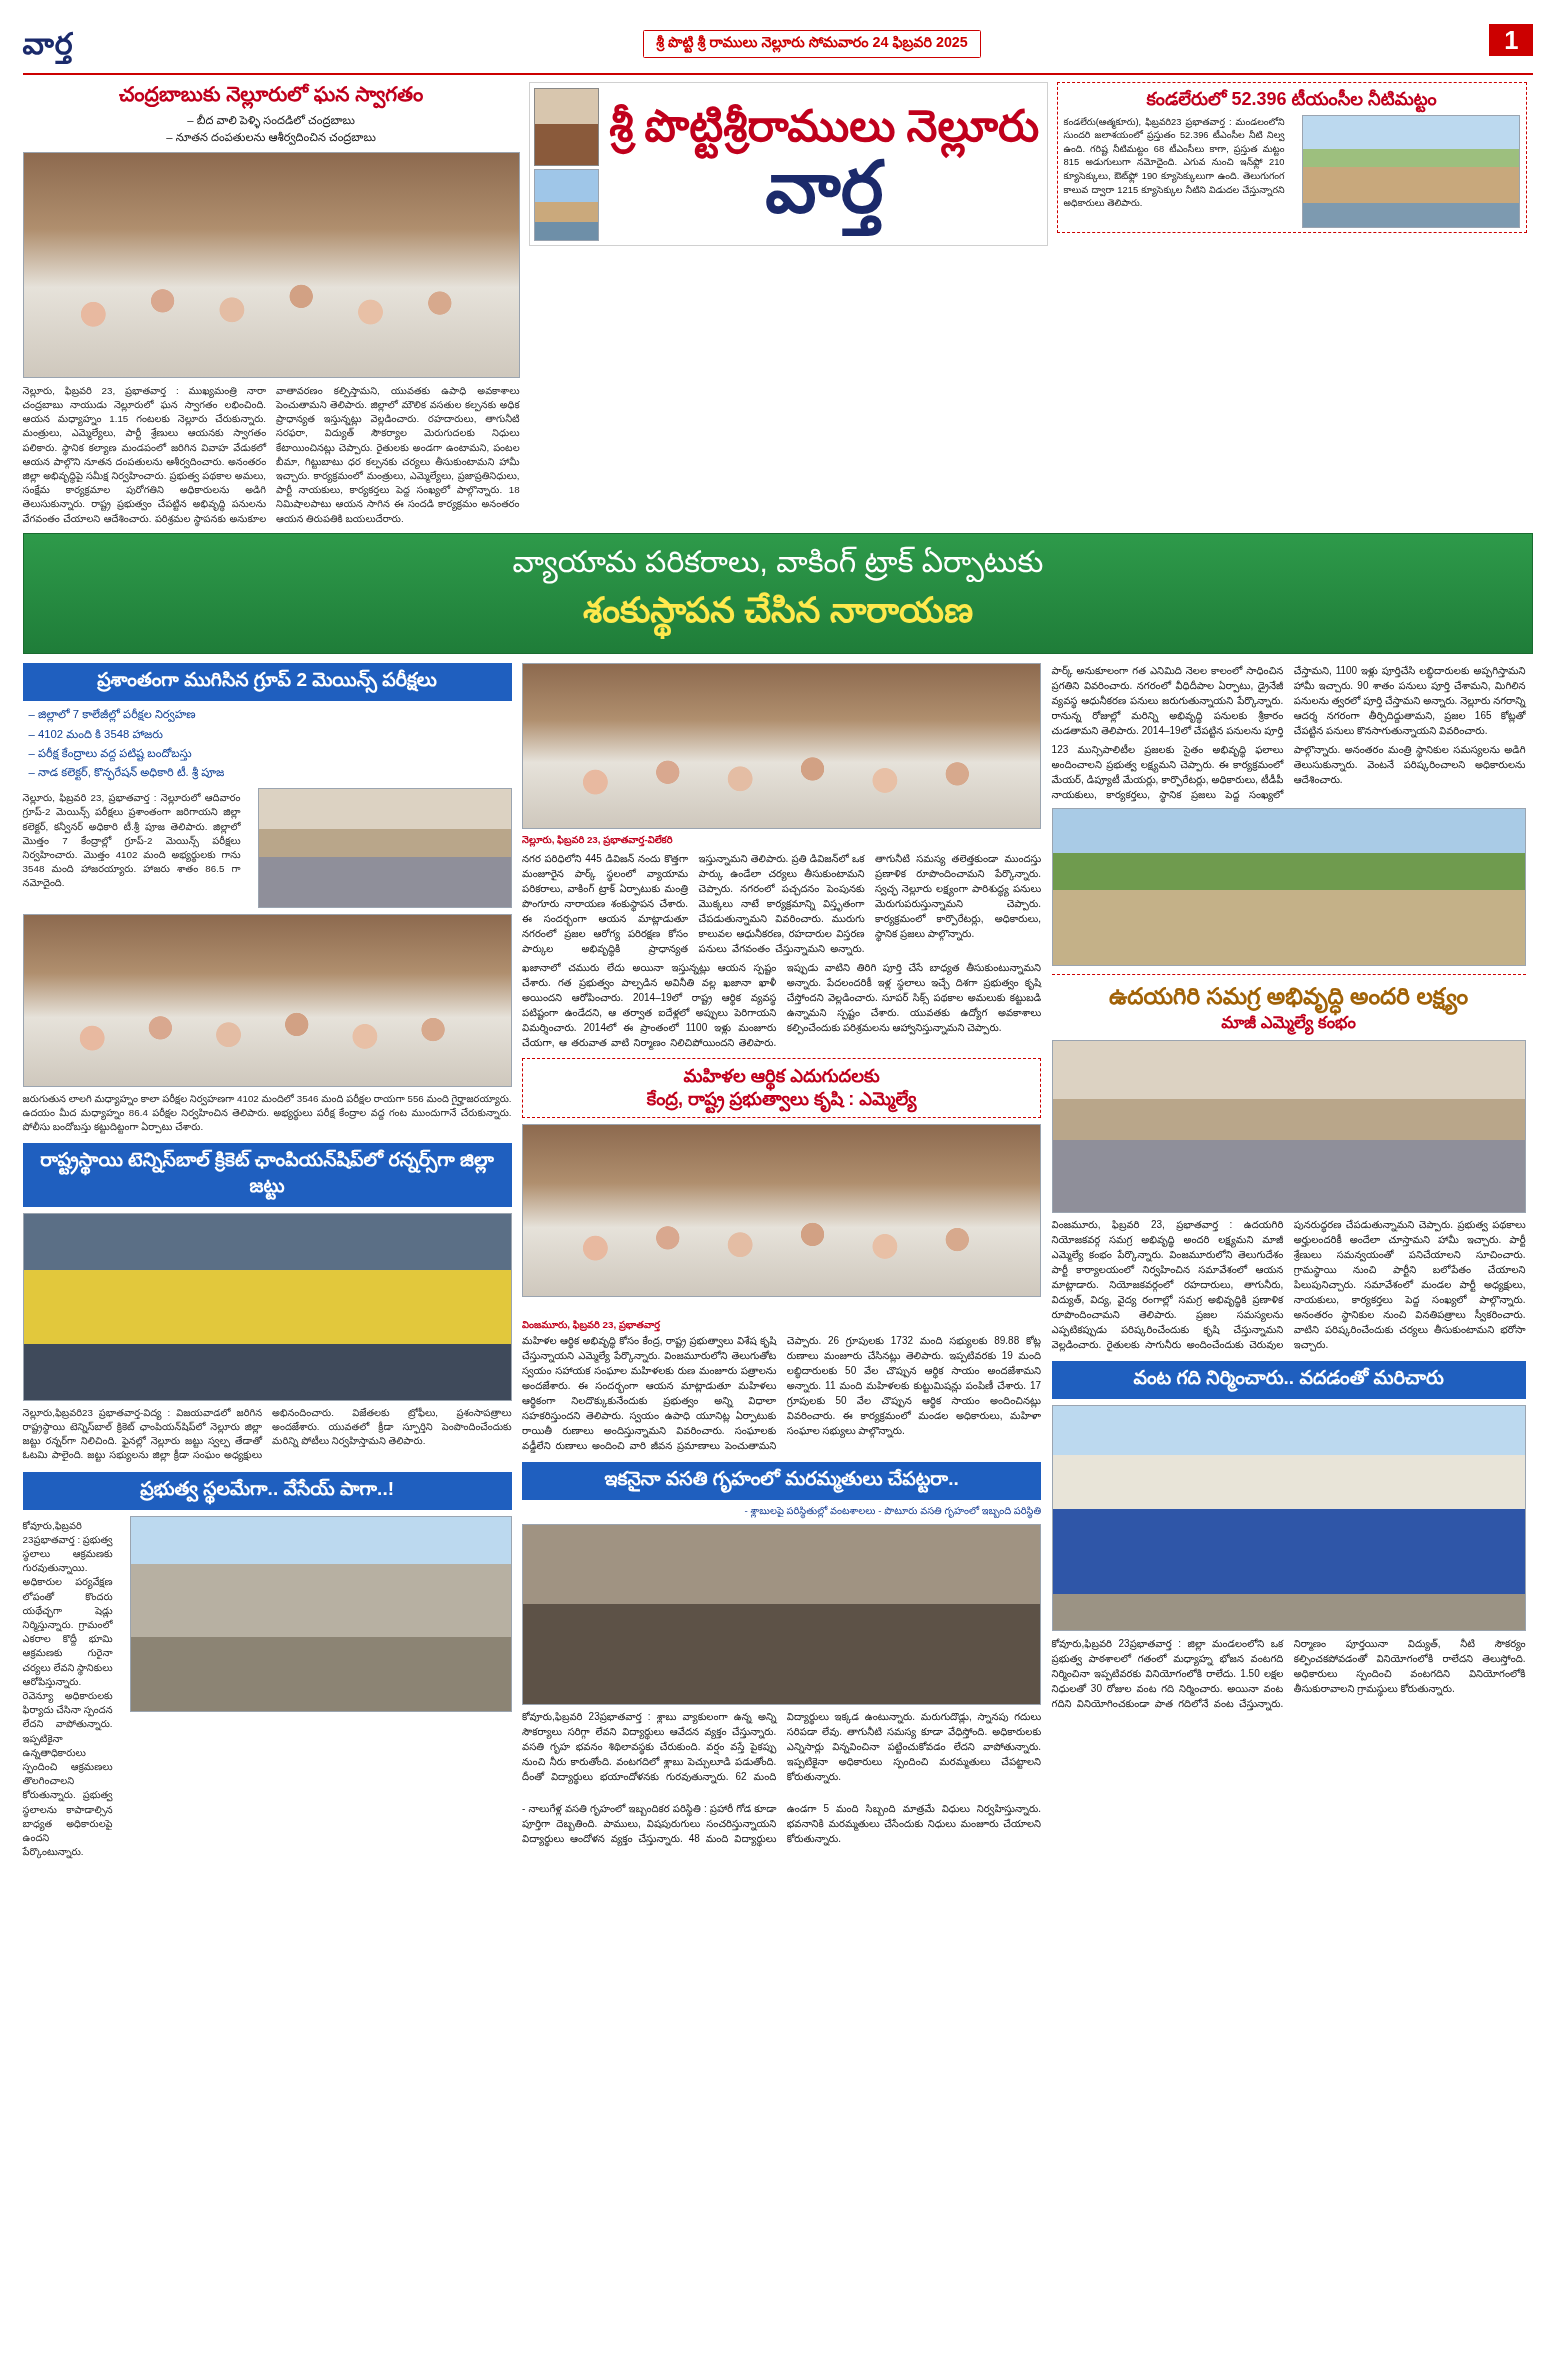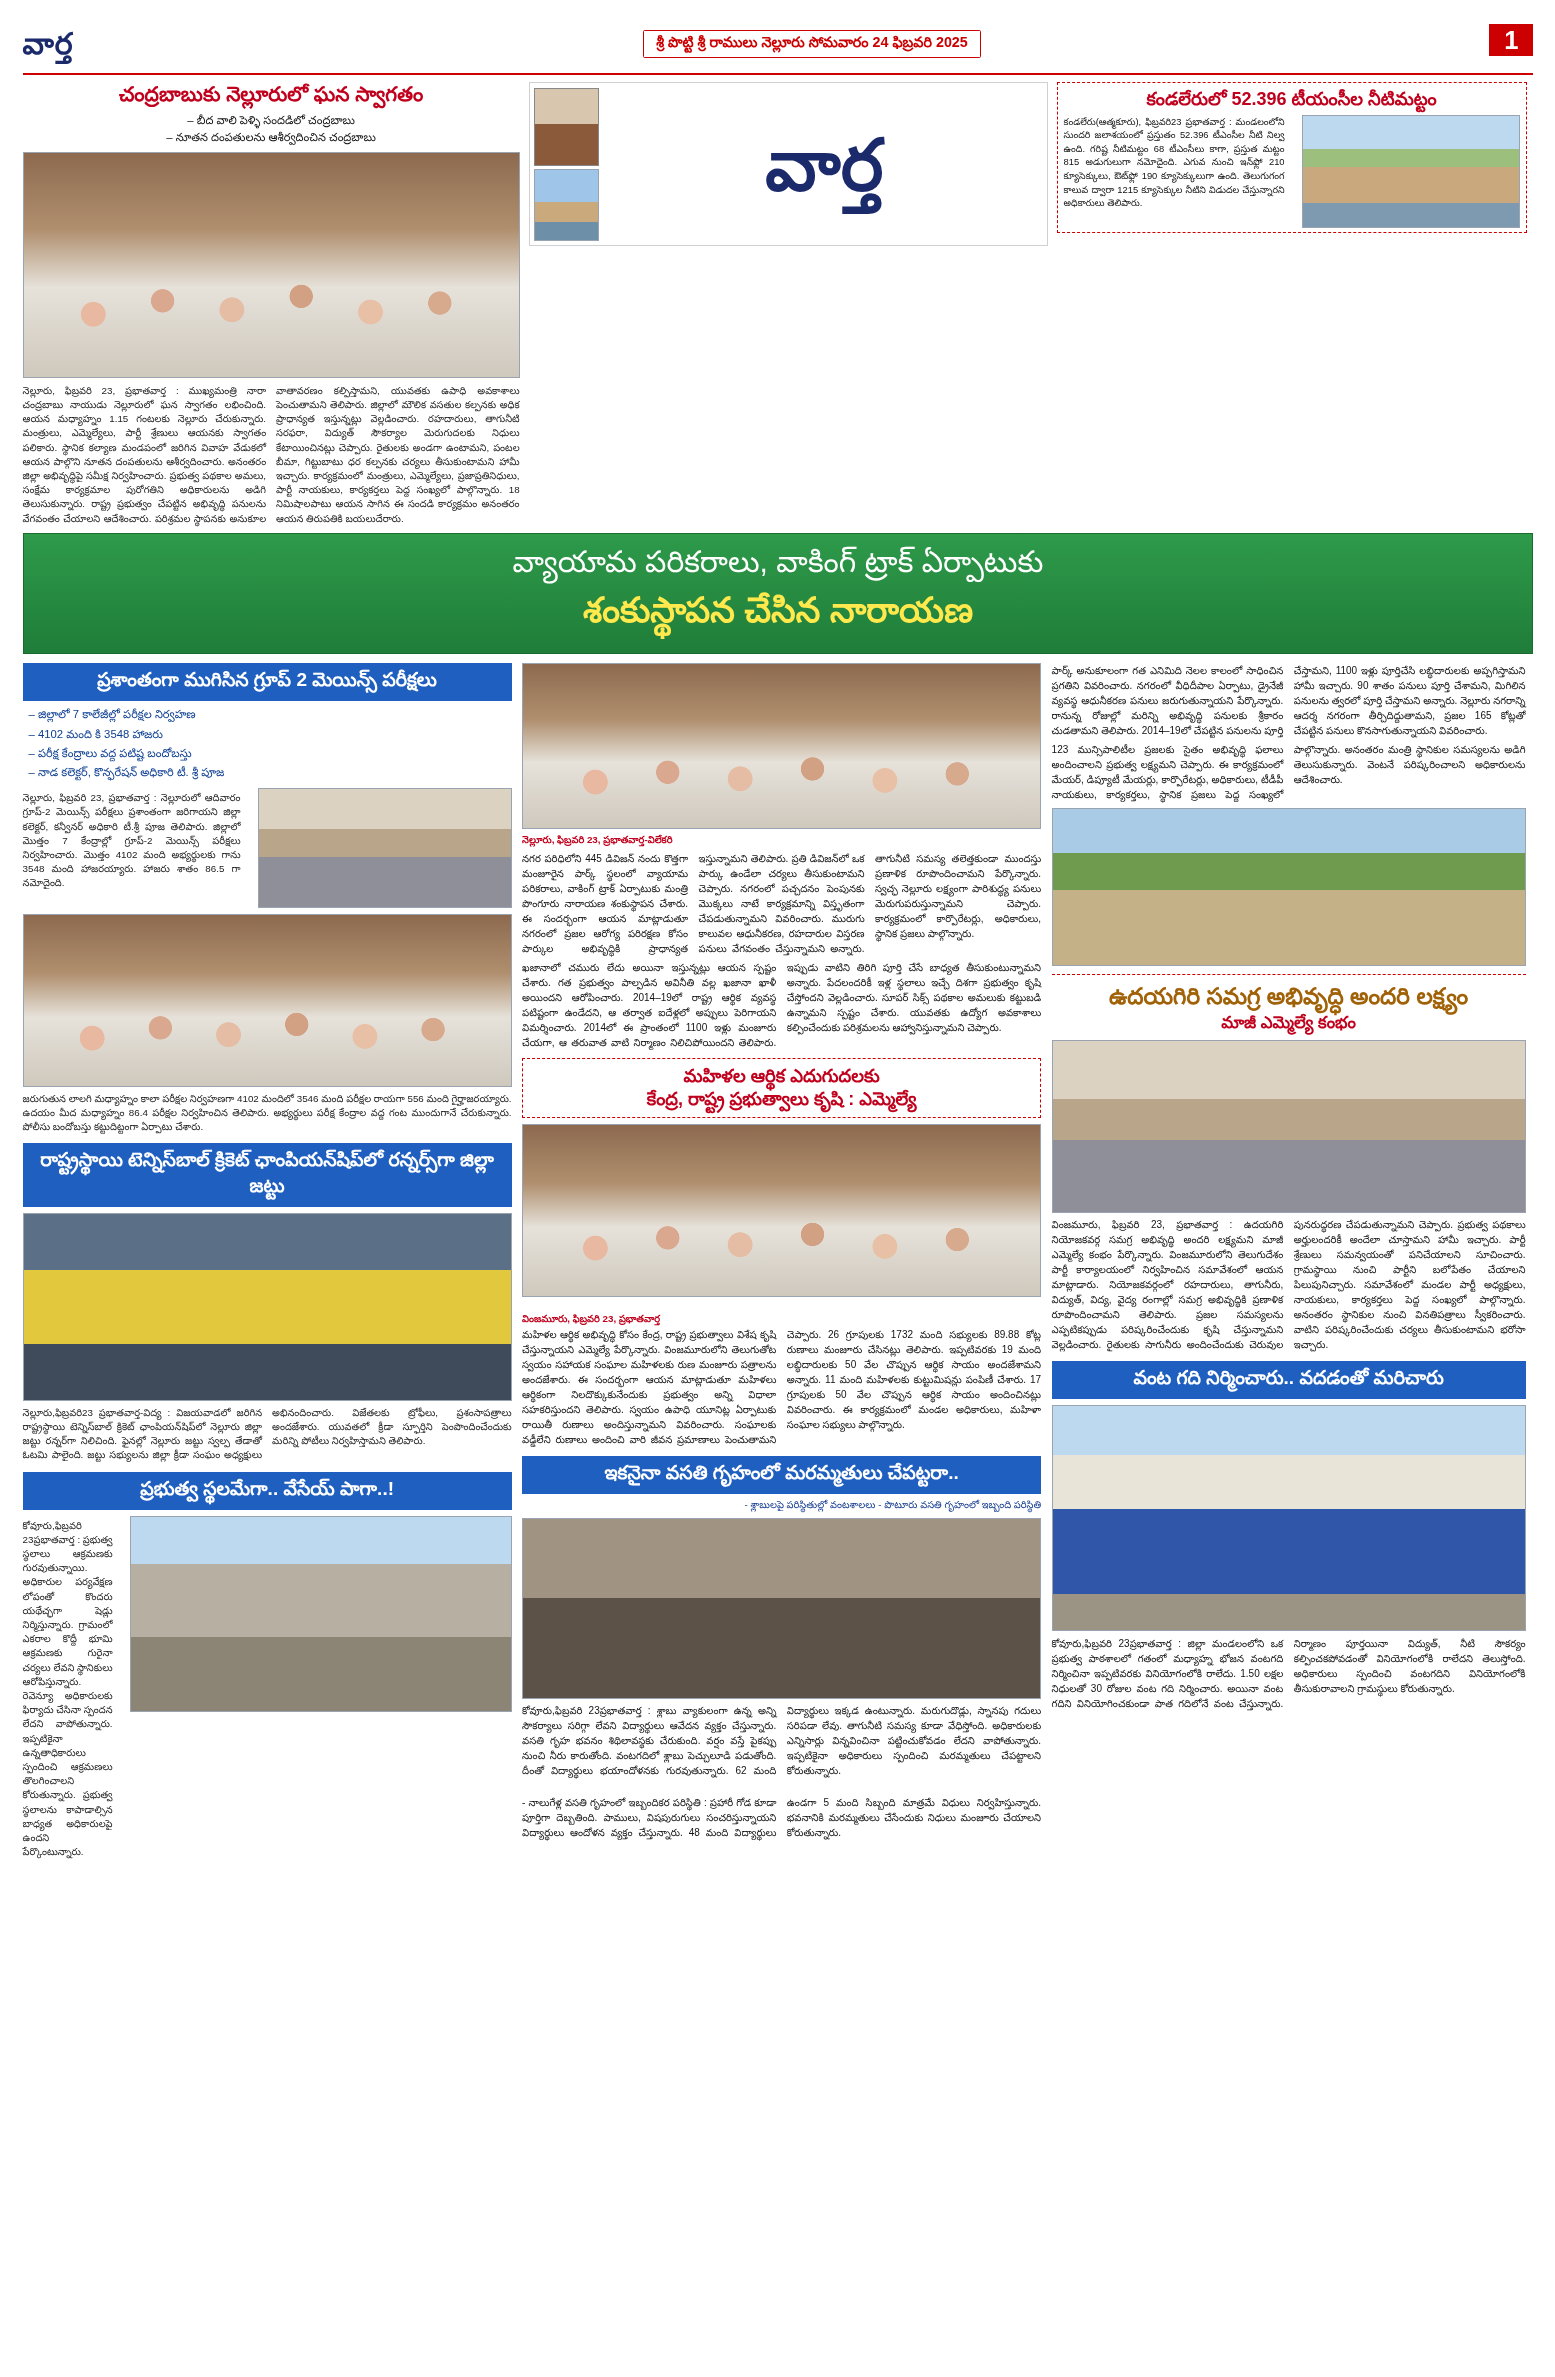--- a/index.html
+++ b/index.html
@@ -268,20 +268,21 @@
       <div class="cap two-col" style="margin-top:6px">నెల్లూరు, ఫిబ్రవరి 23, ప్రభాతవార్త : ముఖ్యమంత్రి నారా చంద్రబాబు నాయుడు నెల్లూరులో ఘన స్వాగతం లభించింది. ఆయన మధ్యాహ్నం 1.15 గంటలకు నెల్లూరు చేరుకున్నారు. మంత్రులు, ఎమ్మెల్యేలు, పార్టీ శ్రేణులు ఆయనకు స్వాగతం పలికారు. స్థానిక కల్యాణ మండపంలో జరిగిన వివాహ వేడుకలో ఆయన పాల్గొని నూతన దంపతులను ఆశీర్వదించారు. అనంతరం జిల్లా అభివృద్ధిపై సమీక్ష నిర్వహించారు. ప్రభుత్వ పథకాల అమలు, సంక్షేమ కార్యక్రమాల పురోగతిని అధికారులను అడిగి తెలుసుకున్నారు. రాష్ట్ర ప్రభుత్వం చేపట్టిన అభివృద్ధి పనులను వేగవంతం చేయాలని ఆదేశించారు. పరిశ్రమల స్థాపనకు అనుకూల వాతావరణం కల్పిస్తామని, యువతకు ఉపాధి అవకాశాలు పెంచుతామని తెలిపారు. జిల్లాలో మౌలిక వసతుల కల్పనకు అధిక ప్రాధాన్యత ఇస్తున్నట్లు వెల్లడించారు. రహదారులు, తాగునీటి సరఫరా, విద్యుత్ సౌకర్యాల మెరుగుదలకు నిధులు కేటాయించినట్లు చెప్పారు. రైతులకు అండగా ఉంటామని, పంటల బీమా, గిట్టుబాటు ధర కల్పనకు చర్యలు తీసుకుంటామని హామీ ఇచ్చారు. కార్యక్రమంలో మంత్రులు, ఎమ్మెల్యేలు, ప్రజాప్రతినిధులు, పార్టీ నాయకులు, కార్యకర్తలు పెద్ద సంఖ్యలో పాల్గొన్నారు. 18 నిమిషాలపాటు ఆయన సాగిన ఈ సందడి కార్యక్రమం అనంతరం ఆయన తిరుపతికి బయలుదేరారు.</div>
     </div>
 
     <div class="tb-mid">
       <div class="mast-box">
         <div>
           <div class="portrait"></div>
           <div class="photo temple" style="height:72px;width:65px;margin-top:3px"></div>
         </div>
         <div class="grow" style="text-align:center">
+          <div class="nameplate">శ్రీ పొట్టిశ్రీరాములు నెల్లూరు</div>
           <div class="nameplate2">వార్త</div>
         </div>
       </div>
     </div>
 
     <div class="tb-right">
       <div class="redbox">
         <div class="hl-red" style="font-size:18px">కండలేరులో 52.396 టీయంసీల నీటిమట్టం</div>
         <div class="flex" style="margin-top:4.5px">
           <div class="small-cap grow">కండలేరు(ఆత్మకూరు), ఫిబ్రవరి23 ప్రభాతవార్త : మండలంలోని సుందరి జలాశయంలో ప్రస్తుతం 52.396 టీఎంసీల నీటి నిల్వ ఉంది. గరిష్ట నీటిమట్టం 68 టీఎంసీలు కాగా, ప్రస్తుత మట్టం 815 అడుగులుగా నమోదైంది. ఎగువ నుంచి ఇన్‌ఫ్లో 210 క్యూసెక్కులు, ఔట్‌ఫ్లో 190 క్యూసెక్కులుగా ఉంది. తెలుగుగంగ కాలువ ద్వారా 1215 క్యూసెక్కుల నీటిని విడుదల చేస్తున్నారని అధికారులు తెలిపారు.</div>
@@ -336,21 +337,21 @@
       </div>
       <div class="body-text two-col" style="margin-top:4.5px">
         <span>ఖజానాలో చమురు లేదు అయినా ఇస్తున్నట్లు ఆయన స్పష్టం చేశారు. గత ప్రభుత్వం పాల్పడిన అవినీతి వల్ల ఖజానా ఖాళీ అయిందని ఆరోపించారు. 2014–19లో రాష్ట్ర ఆర్థిక వ్యవస్థ పటిష్టంగా ఉండేదని, ఆ తర్వాత ఐదేళ్లలో అప్పులు పెరిగాయని విమర్శించారు. 2014లో ఈ ప్రాంతంలో 1100 ఇళ్లు మంజూరు చేయగా, ఆ తరువాత వాటి నిర్మాణం నిలిచిపోయిందని తెలిపారు. ఇప్పుడు వాటిని తిరిగి పూర్తి చేసే బాధ్యత తీసుకుంటున్నామని అన్నారు. పేదలందరికీ ఇళ్ల స్థలాలు ఇచ్చే దిశగా ప్రభుత్వం కృషి చేస్తోందని వెల్లడించారు. సూపర్ సిక్స్ పథకాల అమలుకు కట్టుబడి ఉన్నామని స్పష్టం చేశారు. యువతకు ఉద్యోగ అవకాశాలు కల్పించేందుకు పరిశ్రమలను ఆహ్వానిస్తున్నామని చెప్పారు.</span>
       </div>
 
       <div class="redhead-box">
         <div class="redhead">మహిళల ఆర్థిక ఎదుగుదలకు</div>
         <div class="redhead">కేంద్ర, రాష్ట్ర ప్రభుత్వాలు కృషి : ఎమ్మెల్యే</div>
       </div>
       <div class="photo crowd" style="height:173px;margin-top:6px"></div>
-      <div class="cap" style="margin-top:15px;color:#c0001c;font-weight:bold">వింజమూరు, ఫిబ్రవరి 23, ప్రభాతవార్త</div>
+      <div class="cap" style="margin-top:21px;color:#c0001c;font-weight:bold">వింజమూరు, ఫిబ్రవరి 23, ప్రభాతవార్త</div>
       <div class="body-text two-col">మహిళల ఆర్థిక అభివృద్ధి కోసం కేంద్ర, రాష్ట్ర ప్రభుత్వాలు విశేష కృషి చేస్తున్నాయని ఎమ్మెల్యే పేర్కొన్నారు. వింజమూరులోని తెలుగుతోట స్వయం సహాయక సంఘాల మహిళలకు రుణ మంజూరు పత్రాలను అందజేశారు. ఈ సందర్భంగా ఆయన మాట్లాడుతూ మహిళలు ఆర్థికంగా నిలదొక్కుకునేందుకు ప్రభుత్వం అన్ని విధాలా సహకరిస్తుందని తెలిపారు. స్వయం ఉపాధి యూనిట్ల ఏర్పాటుకు రాయితీ రుణాలు అందిస్తున్నామని వివరించారు. సంఘాలకు వడ్డీలేని రుణాలు అందించి వారి జీవన ప్రమాణాలు పెంచుతామని చెప్పారు. 26 గ్రూపులకు 1732 మంది సభ్యులకు 89.88 కోట్ల రుణాలు మంజూరు చేసినట్లు తెలిపారు. ఇప్పటివరకు 19 మంది లబ్ధిదారులకు 50 వేల చొప్పున ఆర్థిక సాయం అందజేశామని అన్నారు. 11 మంది మహిళలకు కుట్టుమిషన్లు పంపిణీ చేశారు. 17 గ్రూపులకు 50 వేల చొప్పున ఆర్థిక సాయం అందించినట్లు వివరించారు. ఈ కార్యక్రమంలో మండల అధికారులు, మహిళా సంఘాల సభ్యులు పాల్గొన్నారు.</div>
 
       <div class="blue-band">ఇకనైనా వసతి గృహంలో మరమ్మతులు చేపట్టరా..</div>
       <div class="cap" style="text-align:right;color:#123a8f;font-weight:normal;margin-top:4px">- శ్లాబులపై పరిస్థితుల్లో వంటశాలలు - పొటూరు వసతి గృహంలో ఇబ్బంది పరిస్థితి</div>
       <div class="photo room" style="height:181px;margin-top:6px"></div>
       <div class="body-text two-col" style="margin-top:4.5px">కోవూరు,ఫిబ్రవరి 23ప్రభాతవార్త : శ్లాబు వ్యాకులంగా ఉన్న అన్ని సౌకర్యాలు సరిగ్గా లేవని విద్యార్థులు ఆవేదన వ్యక్తం చేస్తున్నారు. వసతి గృహ భవనం శిథిలావస్థకు చేరుకుంది. వర్షం వస్తే పైకప్పు నుంచి నీరు కారుతోంది. వంటగదిలో శ్లాబు పెచ్చులూడి పడుతోంది. దీంతో విద్యార్థులు భయాందోళనకు గురవుతున్నారు. 62 మంది విద్యార్థులు ఇక్కడ ఉంటున్నారు. మరుగుదొడ్లు, స్నానపు గదులు సరిపడా లేవు. తాగునీటి సమస్య కూడా వేధిస్తోంది. అధికారులకు ఎన్నిసార్లు విన్నవించినా పట్టించుకోవడం లేదని వాపోతున్నారు. ఇప్పటికైనా అధికారులు స్పందించి మరమ్మతులు చేపట్టాలని కోరుతున్నారు.</div>
       <div class="body-text two-col" style="margin-top:17px">- నాలుగేళ్ల వసతి గృహంలో ఇబ్బందికర పరిస్థితి : ప్రహారీ గోడ కూడా పూర్తిగా దెబ్బతింది. పాములు, విషపురుగులు సంచరిస్తున్నాయని విద్యార్థులు ఆందోళన వ్యక్తం చేస్తున్నారు. 48 మంది విద్యార్థులు ఉండగా 5 మంది సిబ్బంది మాత్రమే విధులు నిర్వహిస్తున్నారు. భవనానికి మరమ్మతులు చేసేందుకు నిధులు మంజూరు చేయాలని కోరుతున్నారు.</div>
     </div>
 
     <div class="col-c">

